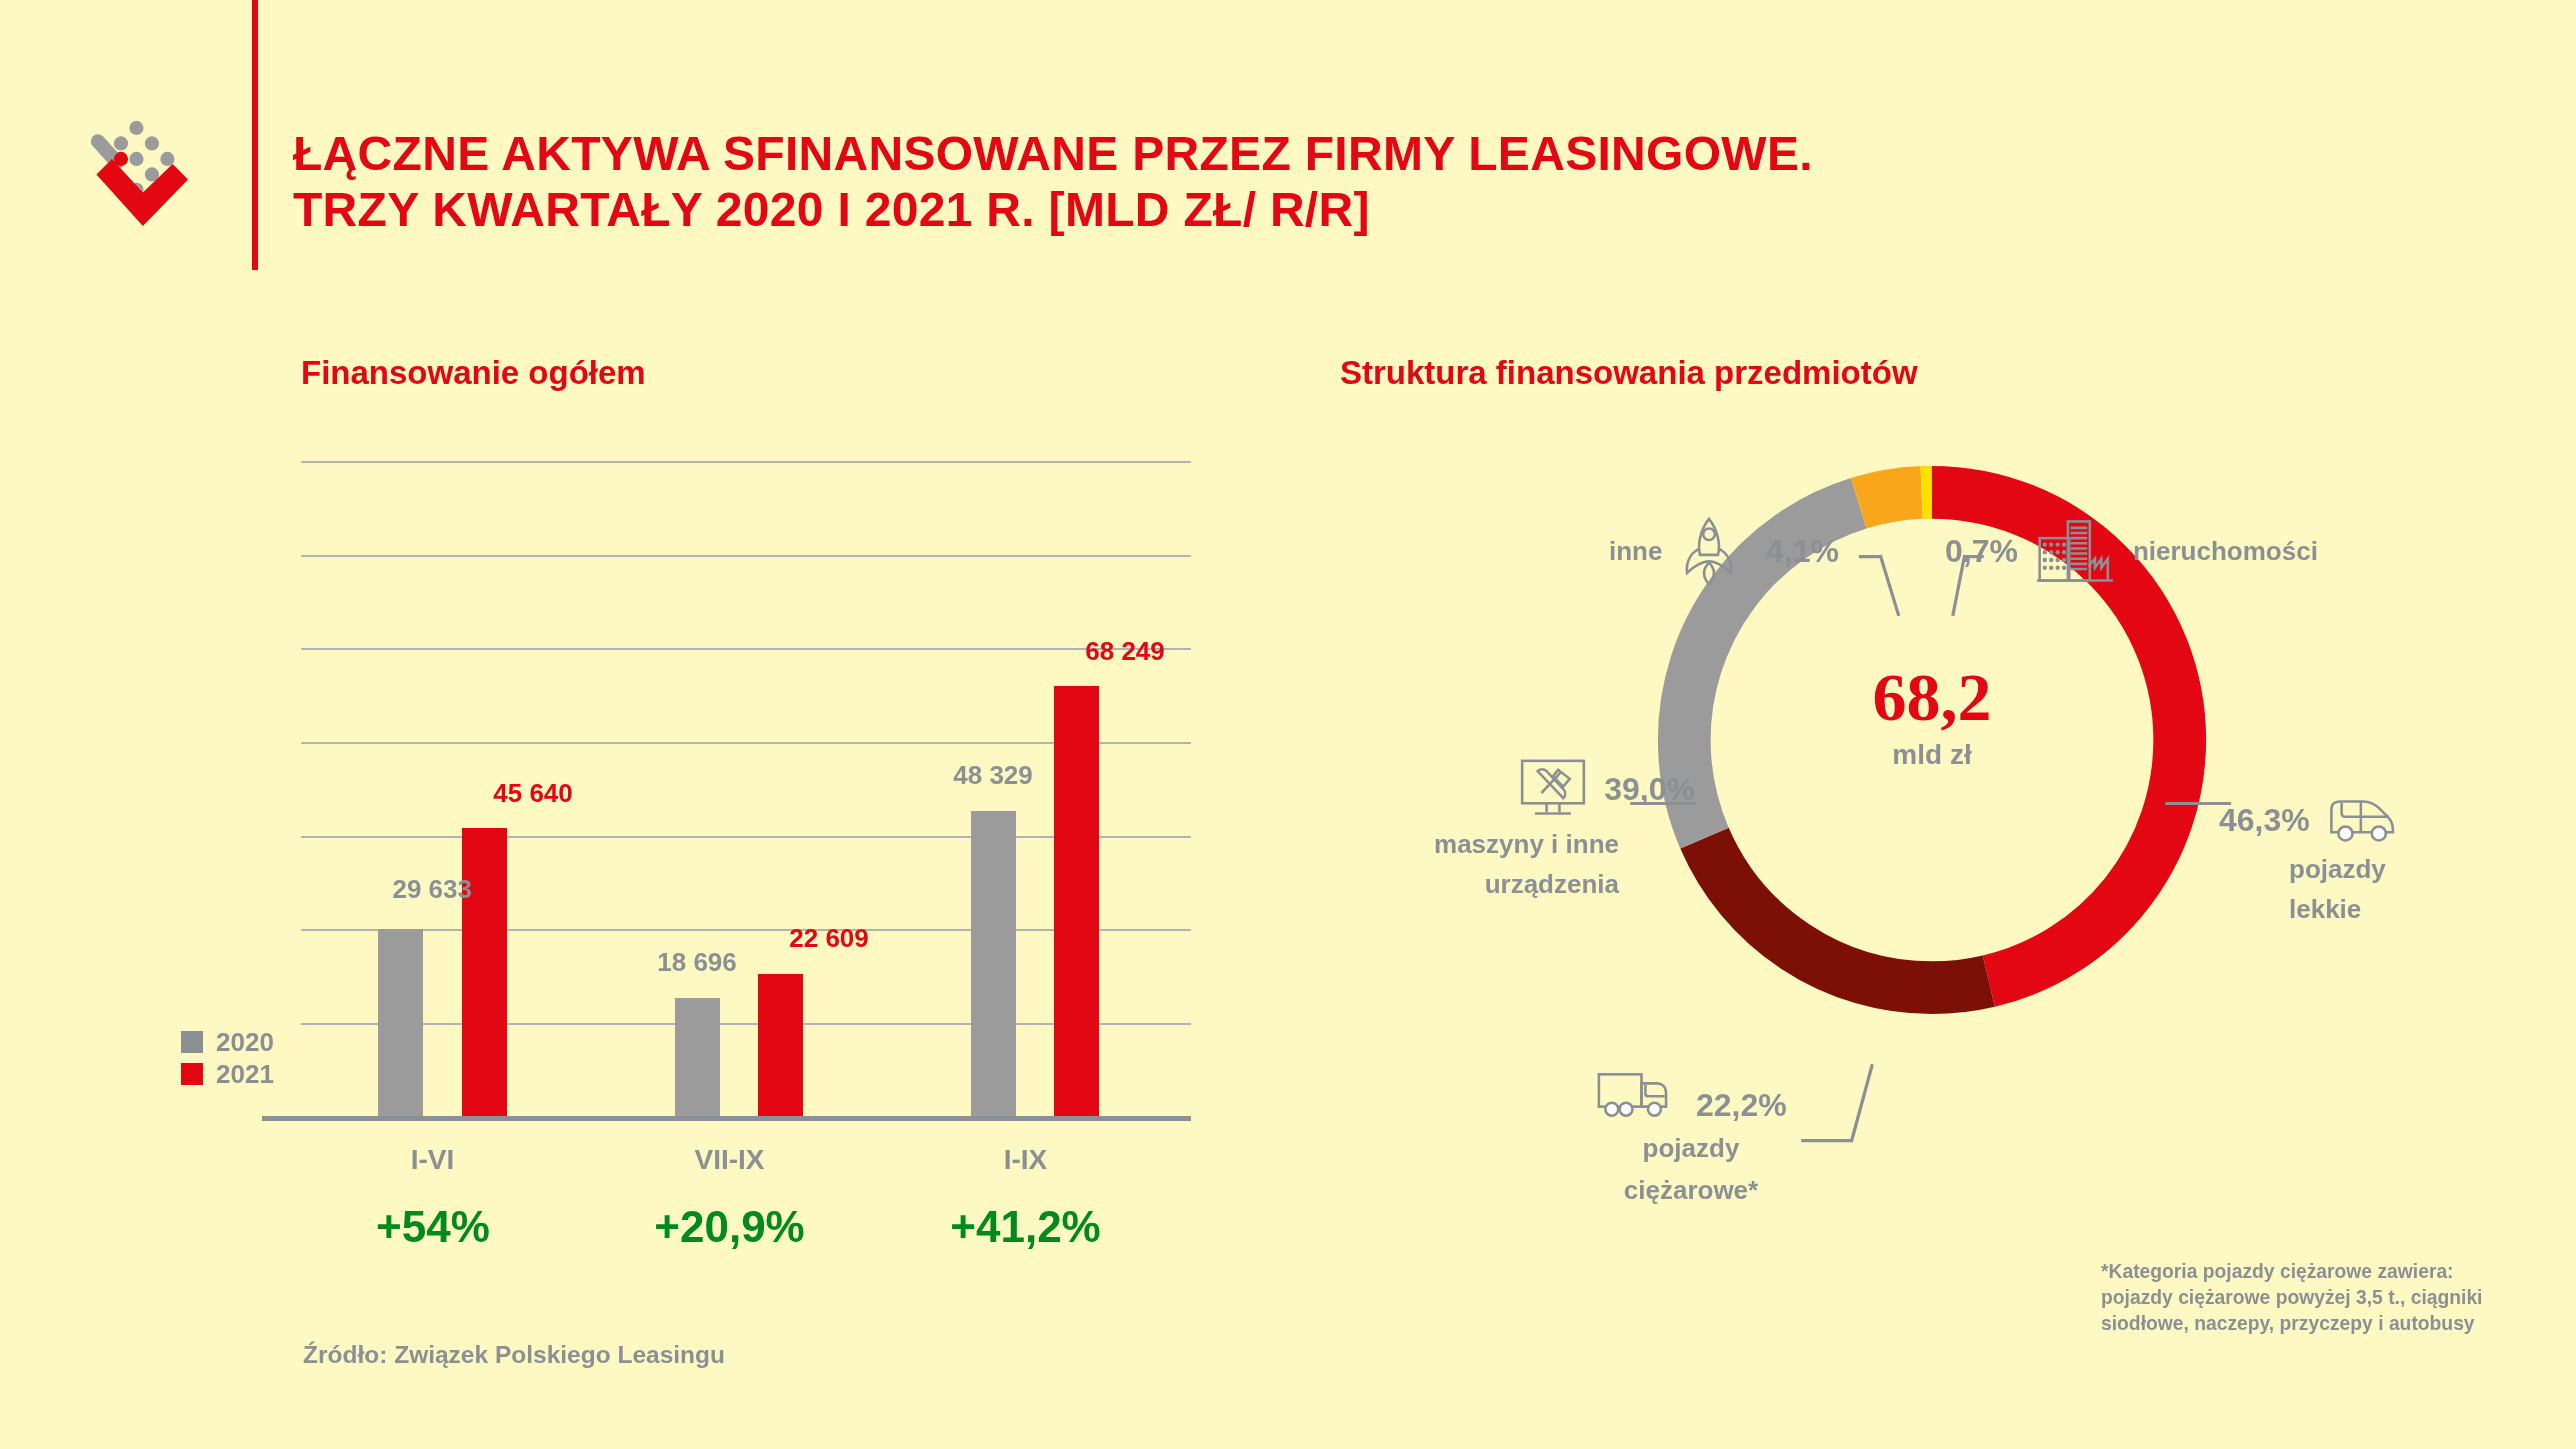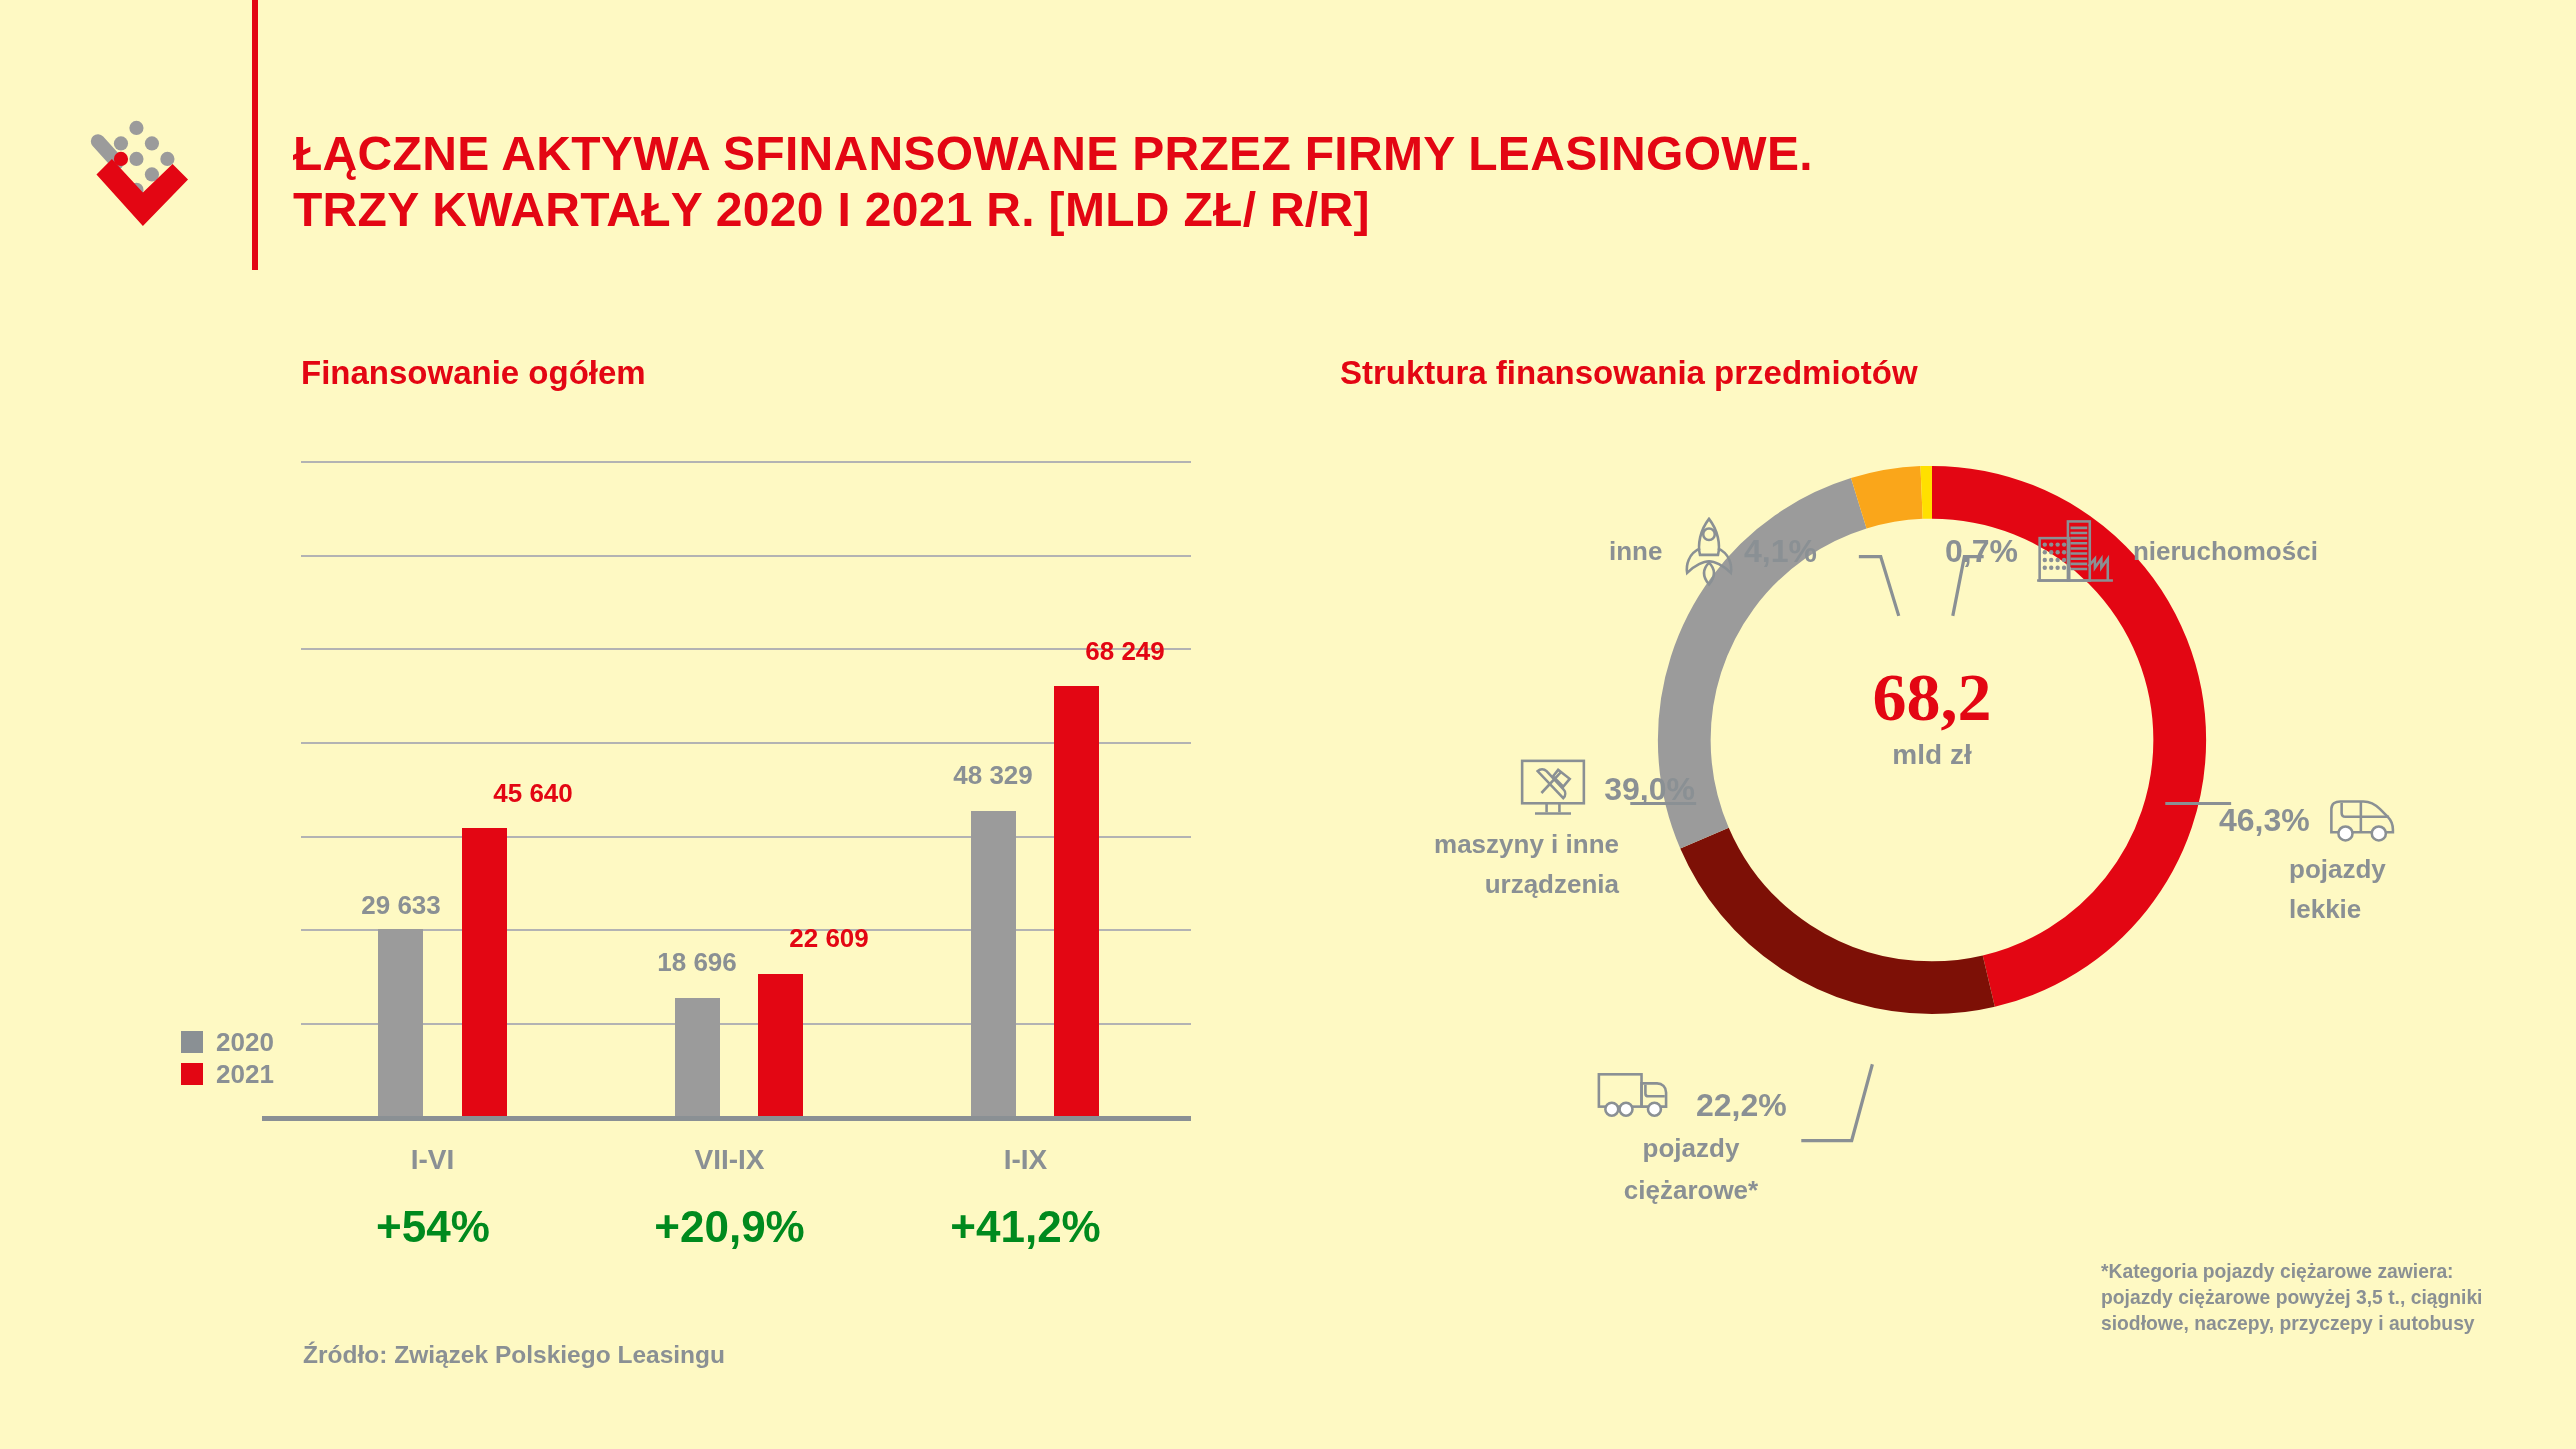--- a/index.html
+++ b/index.html
@@ -205,21 +205,21 @@
   .callout .cat {
     font-size: 26px;
     font-weight: 700;
     line-height: 1.18;
     white-space: nowrap;
   }
   .callout-icon { display: block; }
 
   #callout-inne { left: 1609px; top: 515px; display: flex; align-items: center; }
   #callout-inne .cat { margin-right: 15.5px; }
-  #callout-inne .pct { margin-left: 4px; }
+  #callout-inne .pct { margin-left: 26px; }
 
   #callout-nieruchomosci { left: 1945px; top: 515px; display: flex; align-items: center; }
   #callout-nieruchomosci .cat { margin-left: 15.5px; }
   #callout-nieruchomosci .pct { margin-right: 15.5px; }
 
   #callout-lekkie { left: 2219px; top: 795px; text-align: left; }
   #callout-lekkie .row1 { display: flex; align-items: center; }
   #callout-lekkie .pct { margin-right: 16.7px; }
   #callout-lekkie .cat { margin-top: 9px; margin-left: 70px; }
 
@@ -288,21 +288,21 @@
     <div class="gridline" style="top:94px;"></div>
     <div class="gridline" style="top:187px;"></div>
     <div class="gridline" style="top:281px;"></div>
     <div class="gridline" style="top:375px;"></div>
     <div class="gridline" style="top:468px;"></div>
     <div class="gridline" style="top:562px;"></div>
     <div id="axis-line"></div>
 
     <div class="bar y2020" style="left:77px; height:187px;"></div>
     <div class="bar y2021" style="left:161px; height:288px;"></div>
-    <div class="bar-value y2020" style="left:29px;  top:429px;">29 633</div>
+    <div class="bar-value y2020" style="left:29px;  top:413px;text-align:right;">29 633</div>
     <div class="bar-value y2021" style="left:161px; top:317px;">45 640</div>
 
     <div class="bar y2020" style="left:374px; height:118px;"></div>
     <div class="bar y2021" style="left:457px; height:142px;"></div>
     <div class="bar-value y2020" style="left:325px; top:486px;">18 696</div>
     <div class="bar-value y2021" style="left:457px; top:462px;">22 609</div>
 
     <div class="bar y2020" style="left:670px; height:305px;"></div>
     <div class="bar y2021" style="left:753px; height:430px;"></div>
     <div class="bar-value y2020" style="left:621px;  top:299px;">48 329</div>

